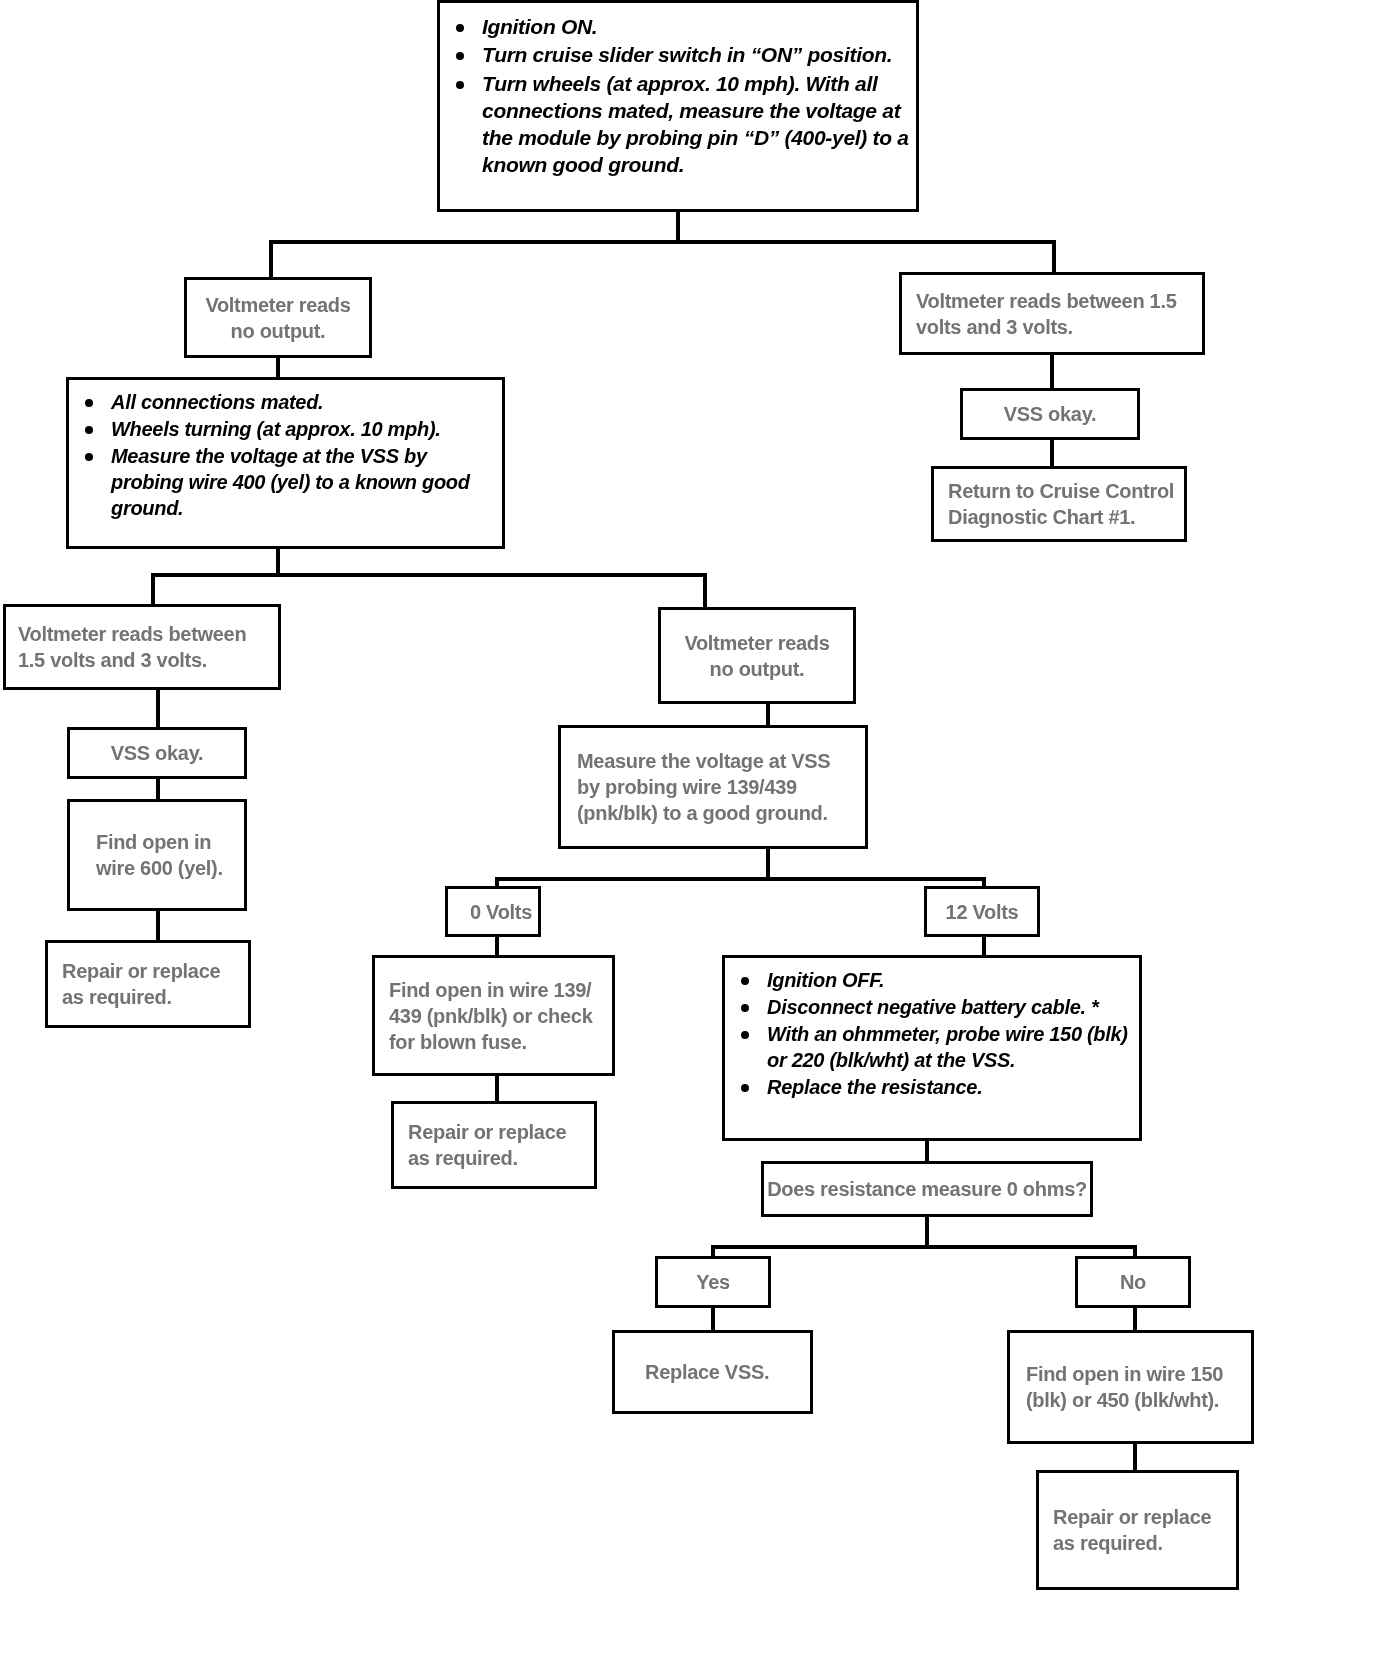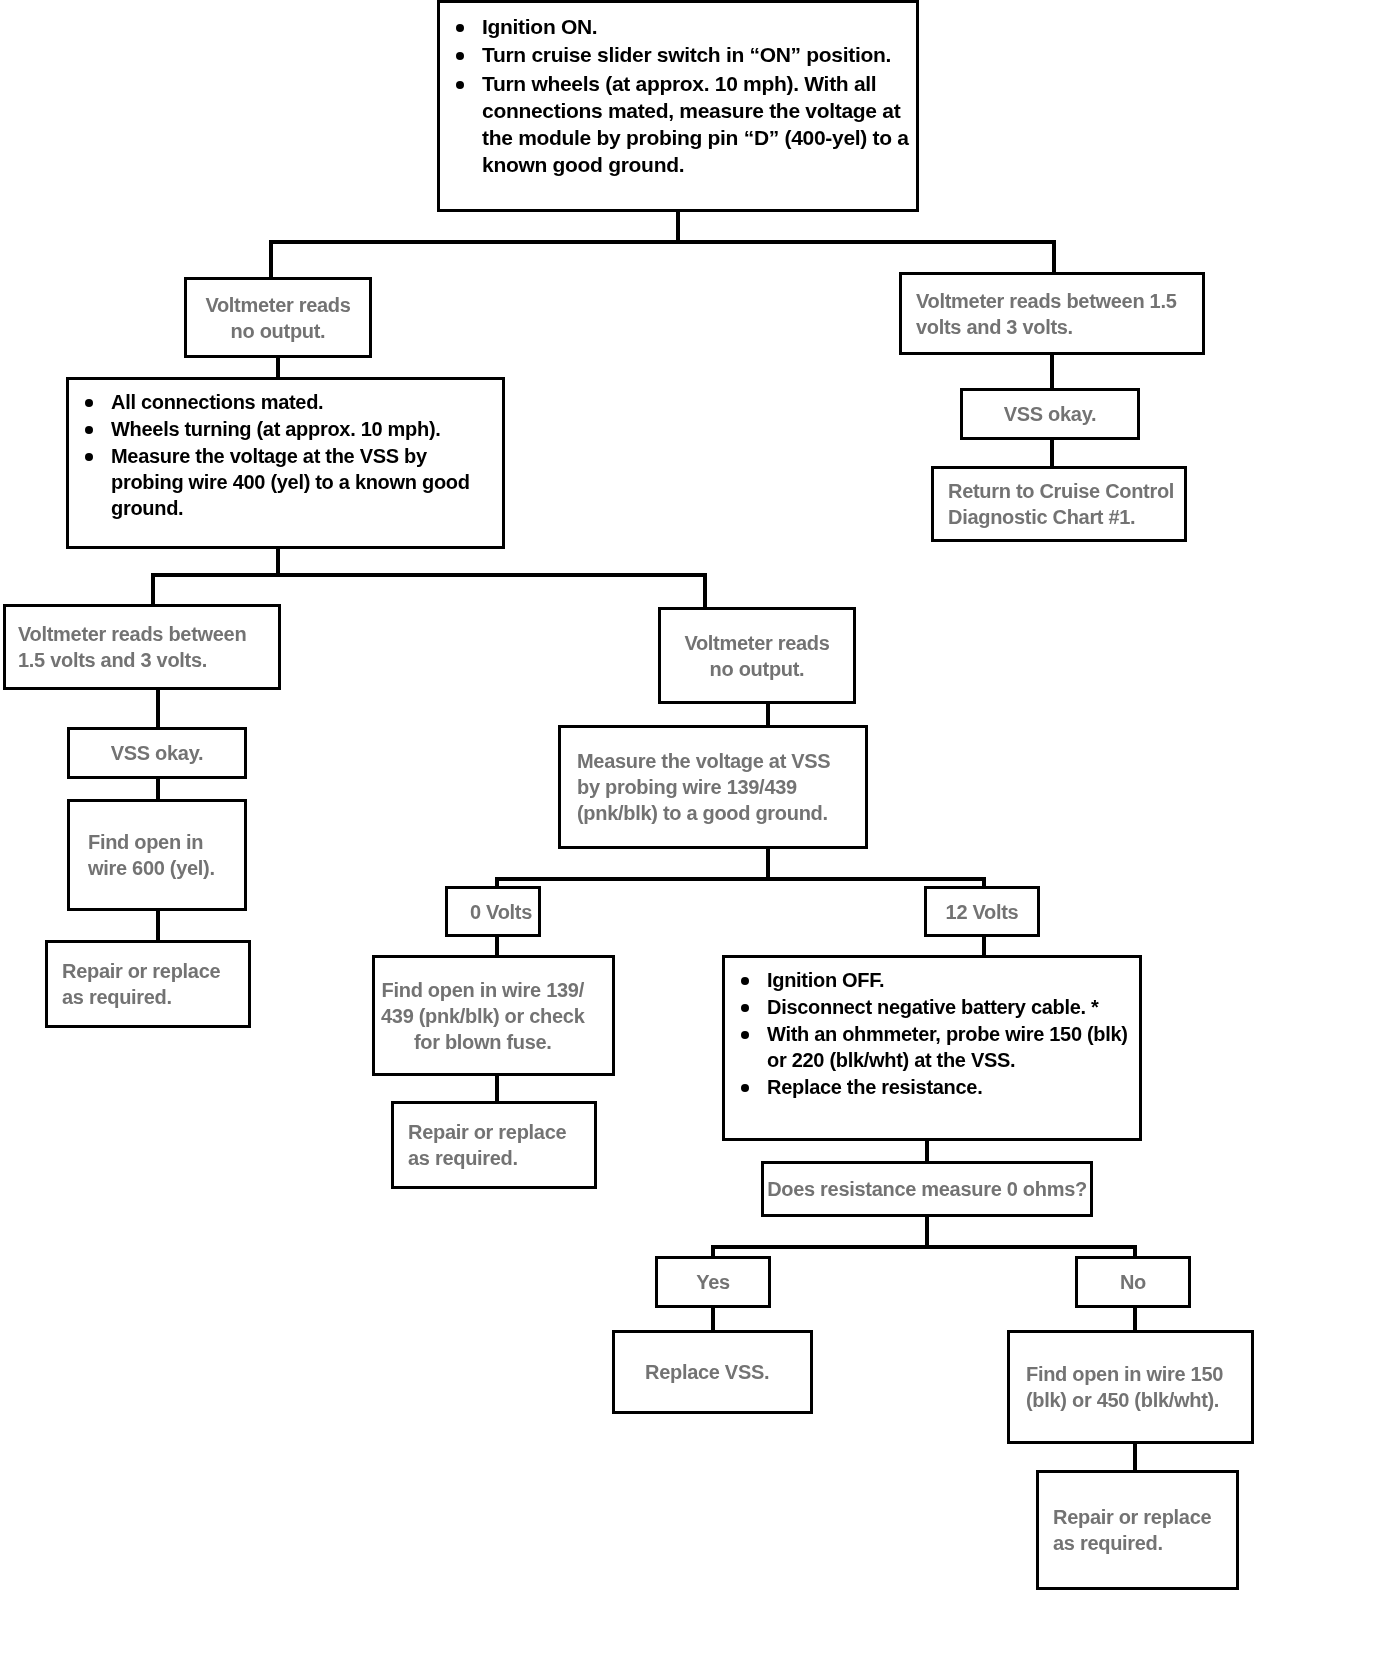--- a/index.html
+++ b/index.html
@@ -25,20 +25,21 @@
     z-index: 5;
   }
   .box .txt {
     font-weight: bold;
     color: #737373;
     letter-spacing: -0.3px;
     line-height: 1.30;
   }
   .pad {
     padding: 8px 10px 6px 12px;
+    font-style: italic;
   }
   .center {
     display: flex;
     align-items: center;
     justify-content: center;
     text-align: center;
   }
   .centerleft {
     display: flex;
     align-items: center;
@@ -149,21 +150,21 @@
 
   <div class="ln lnv" style="left:156px; top:687px; width:4px; height:42px;"></div>
 
   <div class="box center" style="left:67px; top:727px; width:180px; height:52px;">
     <div class="txt fs20">VSS okay.</div>
   </div>
 
   <div class="ln lnv" style="left:156px; top:777px; width:4px; height:24px;"></div>
 
   <div class="box centerleft" style="left:67px; top:799px; width:180px; height:112px;">
-    <div class="txt fs20" style="padding-left:18px;">
+    <div class="txt fs20" style="padding-left:26px;">
       <div>Find open in</div>
       <div>wire 600 (yel).</div>
     </div>
   </div>
 
   <div class="ln lnv" style="left:156px; top:908px; width:4px; height:34px;"></div>
 
   <div class="box centerleft" style="left:45px; top:940px; width:206px; height:88px;">
     <div class="txt fs20" style="padding-left:14px;">
       <div>Repair or replace</div>
@@ -199,21 +200,21 @@
 
   <div class="ln lnv" style="left:495px; top:934px; width:4px; height:24px;"></div>
 
   <div class="box center" style="left:924px; top:886px; width:116px; height:51px;">
     <div class="txt fs20">12 Volts</div>
   </div>
 
   <div class="ln lnv" style="left:982px; top:934px; width:4px; height:22px;"></div>
 
   <div class="box centerleft" style="left:372px; top:955px; width:243px; height:121px;">
-    <div class="txt fs20" style="padding-left:6px;text-align:center;">
+    <div class="txt fs20" style="padding-left:14px;">
       <div>Find open in wire 139/</div>
       <div>439 (pnk/blk) or check</div>
       <div>for blown fuse.</div>
     </div>
   </div>
 
   <div class="ln lnv" style="left:495px; top:1073px; width:4px; height:30px;"></div>
 
   <div class="box centerleft" style="left:391px; top:1101px; width:206px; height:88px;">
     <div class="txt fs20" style="padding-left:14px;">

